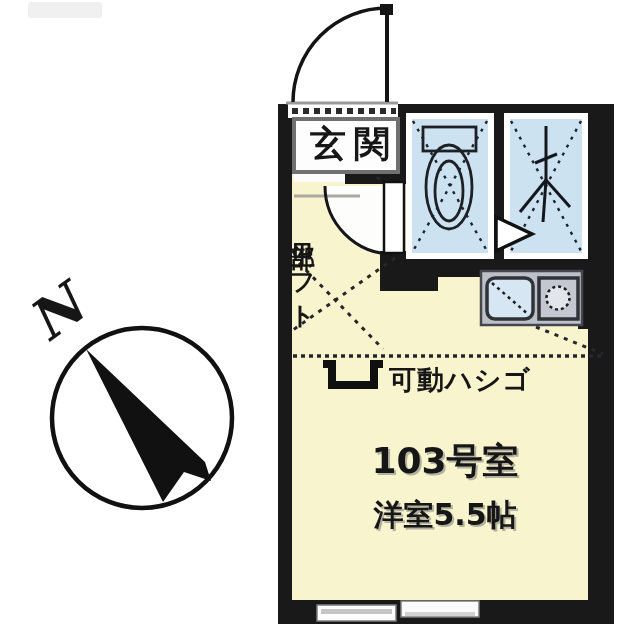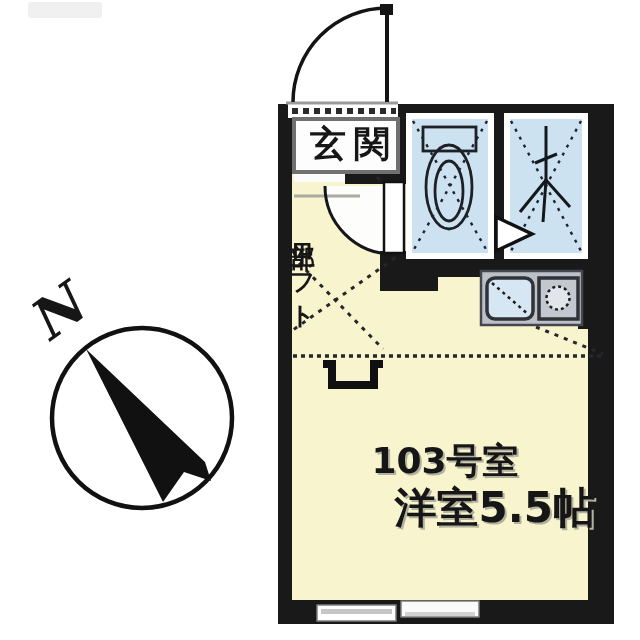--- a/index.html
+++ b/index.html
@@ -5,21 +5,21 @@
   html,body{margin:0;padding:0;background:#ffffff;}
   #canvas{position:relative;width:640px;height:640px;background:#ffffff;overflow:hidden;
           font-family:"DejaVu Sans","Liberation Sans",sans-serif;}
   #plan-svg{position:absolute;left:0;top:0;}
   .lbl{position:absolute;color:#161616;font-weight:bold;line-height:1;}
   #genkan-label{left:294px;top:126px;width:104px;text-align:right;font-size:36px;letter-spacing:8px;text-indent:8px;}
   #loft-label{left:290px;top:222px;font-size:25px;writing-mode:vertical-rl;text-orientation:upright;letter-spacing:2px;}
   #ladder-label{left:389px;top:366px;font-size:27px;letter-spacing:1px;}
   #room-number{left:300px;top:443px;width:290px;text-align:center;font-size:36px;
                text-shadow:2px 2px 0 #b3b1a0;}
-  #room-size{left:295px;top:487px;width:300px;text-align:right;font-size:42px;
+  #room-size{left:295px;top:500px;width:300px;text-align:center;font-size:30px;
              text-shadow:2px 2px 0 #b3b1a0;}
   #compass-n{left:34px;top:282px;font-size:56px;font-family:"DejaVu Serif","Liberation Serif",serif;
              font-style:italic;transform:rotate(-36deg);}
   #faint-smudge{position:absolute;left:28px;top:2px;width:74px;height:16px;
                 background:rgba(130,130,130,0.12);border-radius:3px;}
 </style>
 </head>
 <body>
 
 <div id="canvas">
@@ -133,17 +133,18 @@
   </svg>
 
   <div id="faint-smudge"></div>
 
   <div class="lbl" id="compass-n">N</div>
 
   <div class="lbl" id="genkan-label">玄関</div>
 
   <div class="lbl" id="loft-label">上部ロフト</div>
 
+  <div class="lbl" id="ladder-label">可動ハシゴ</div>
 
   <div class="lbl" id="room-number">103号室</div>
 
   <div class="lbl" id="room-size">洋室5.5帖</div>
 </div>
 
 </body></html>

